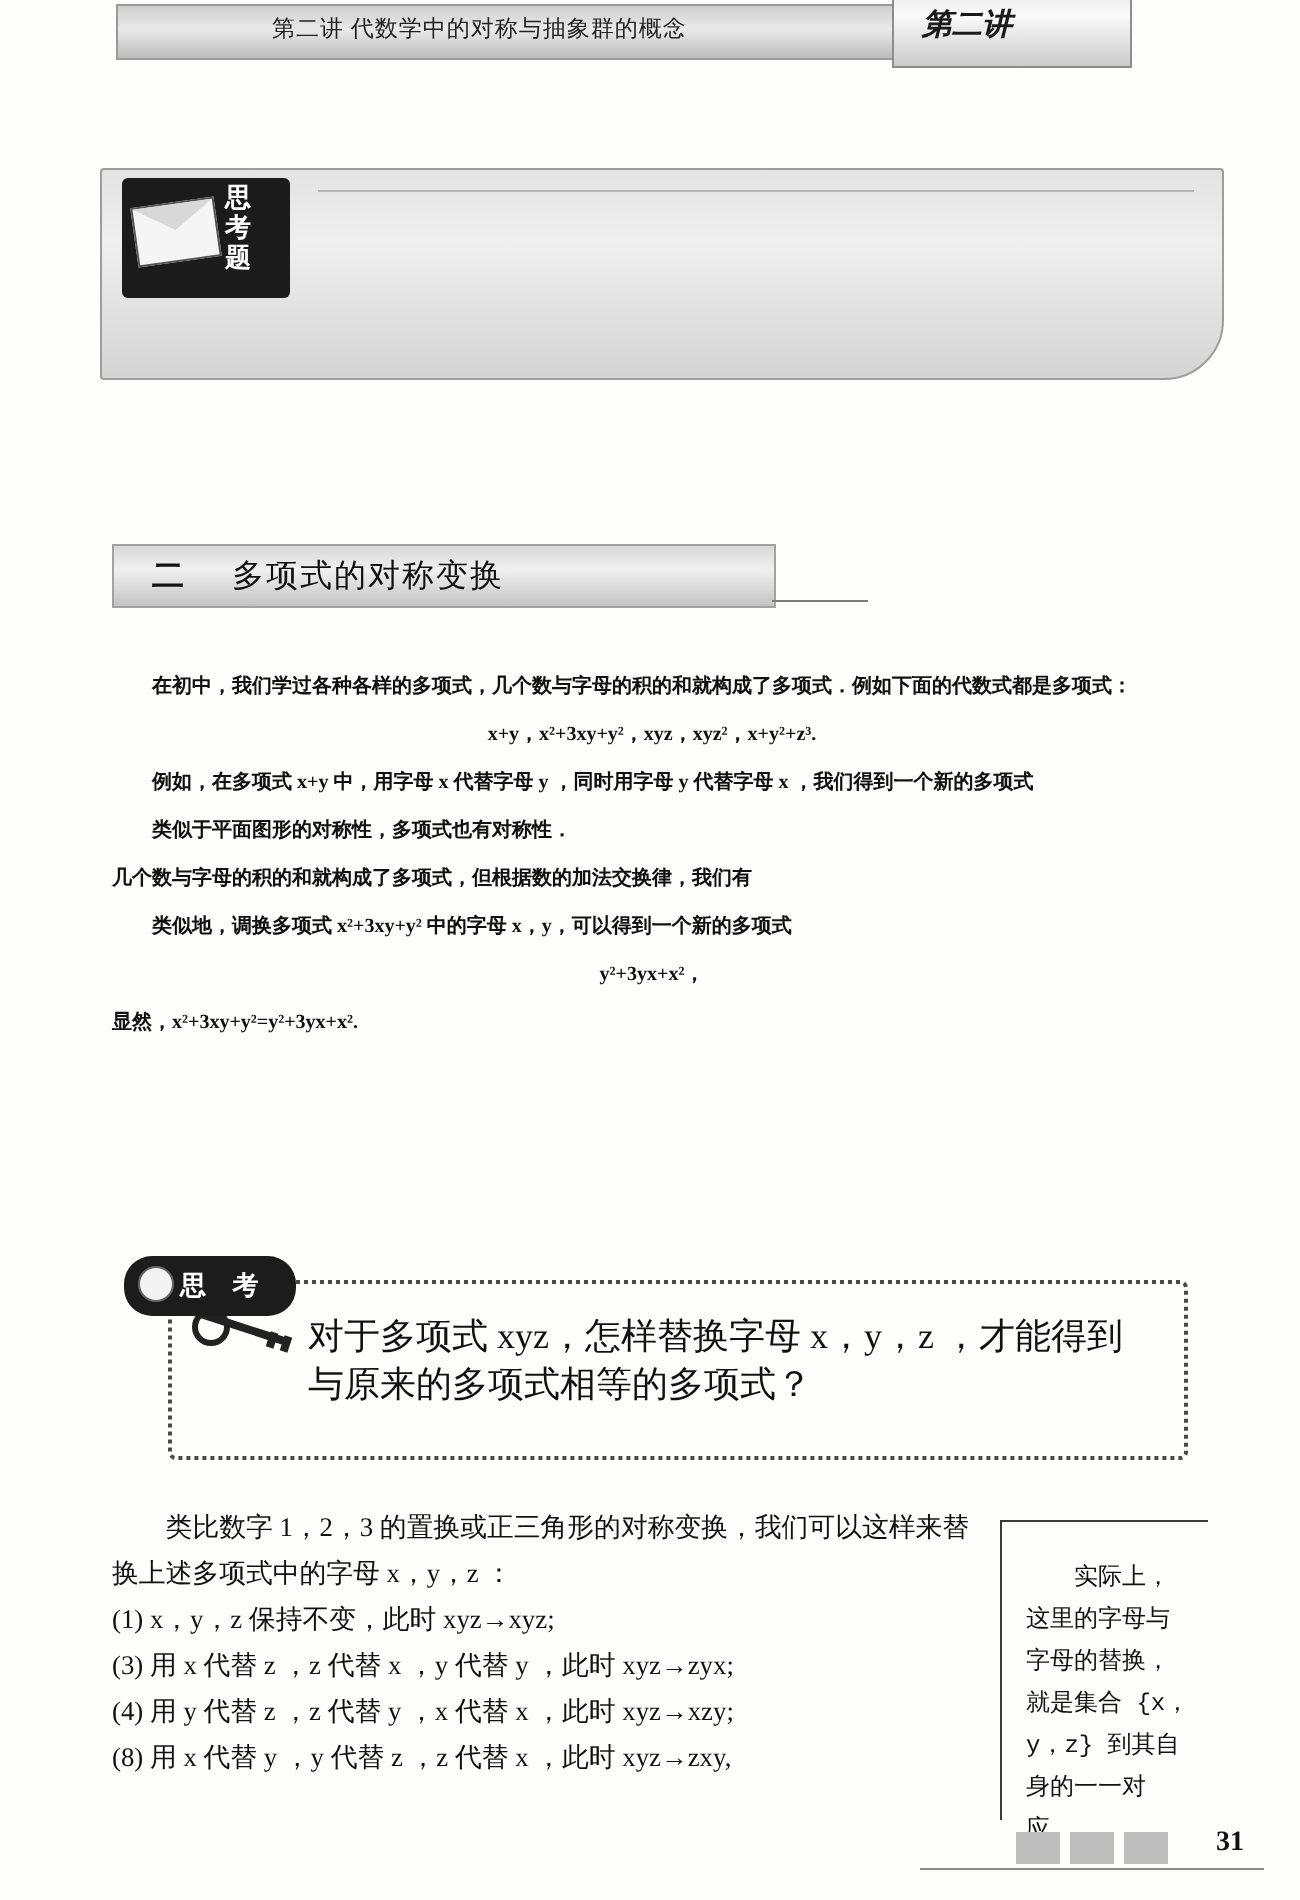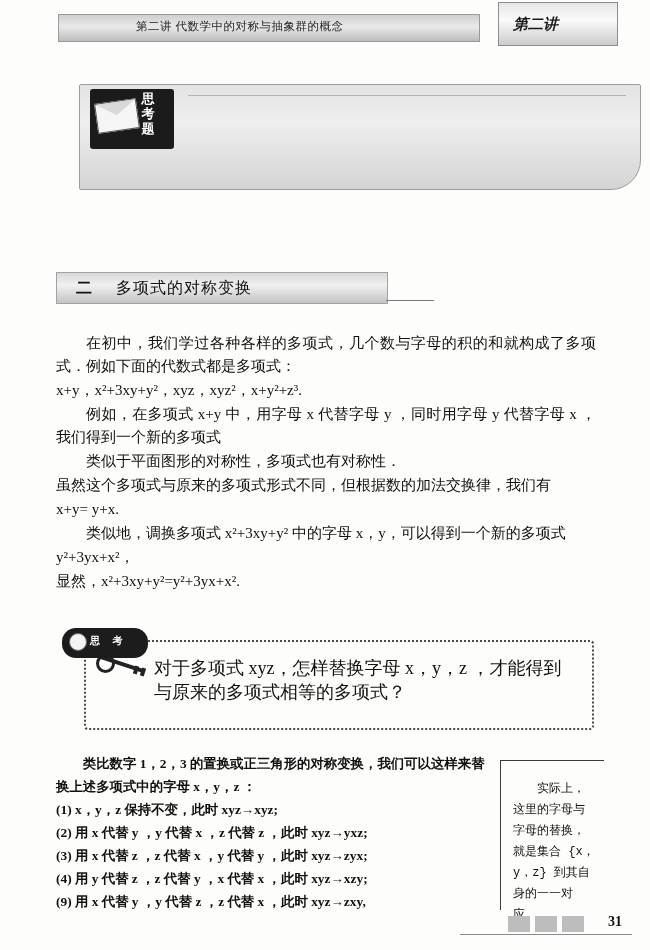--- a/index.html
+++ b/index.html
@@ -17,23 +17,23 @@
   }
   .page {
     position: relative;
     width: 650px;
     height: 950px;
   }
 
   
   .header {
     position: absolute;
-    top: 12px;
+    top: 0;
     left: 58px;
-    width: 560px;
+    width: 508px;
     height: 32px;
   }
   .header-bar {
     position: absolute;
     left: 0;
     top: 2px;
     width: 420px;
     height: 26px;
     background: linear-gradient(to bottom, #cfcfcf 0%, #e9e9e9 45%, #bdbdbd 100%);
     border: 1px solid #9a9a9a;
@@ -69,21 +69,20 @@
   
   .think-box {
     position: absolute;
     left: 50px;
     top: 84px;
     width: 560px;
     height: 104px;
     background: linear-gradient(to bottom,#e3e3e3 0%, #efefef 35%, #d4d4d4 100%);
     border: 1px solid #9d9d9d;
     border-radius: 2px 2px 30px 2px;
-    margin-left: 29px;
   }
   .think-box .inner-line {
     position: absolute;
     left: 108px;
     top: 10px;
     right: 14px;
     border-top: 1px solid #b4b4b4;
   }
   .think-badge {
     position: absolute;
@@ -178,27 +177,28 @@
     font-weight: normal;
     letter-spacing: 1px;
   }
 
   
   .body-text {
     position: absolute;
     left: 56px;
     top: 332px;
     width: 540px;
-    font-size: 15px;
+    font-size: 10px;
     line-height: 23px;
     text-align: justify;
+    font-weight: bold;
   }
   .body-text p { margin: 0 0 1px 0; }
   .indent { text-indent: 2em; }
-  .center { text-indent: 0; }
+  .center { text-align: center; text-indent: 0; }
 
   
   .think2 {
     position: absolute;
     left: 84px;
     top: 640px;
     width: 506px;
     height: 86px;
     border: 2px dotted #4a4a4a;
     border-radius: 4px;
@@ -211,21 +211,21 @@
     height: 30px;
     background: #1c1c1c;
     border-radius: 14px;
     color: #fff;
     z-index: 5;
   }
   .think2-badge .lbl {
     position: absolute;
     left: 28px;
     top: 6px;
-    font-size: 10px;
+    font-size: 13px;
     font-weight: bold;
     letter-spacing: 5px;
     text-align: right;
   }
   .think2-badge .bulb {
     position: absolute;
     left: 7px;
     top: 5px;
     width: 16px;
     height: 16px;
@@ -277,21 +277,20 @@
   }
 
   
   .lower {
     position: absolute;
     left: 56px;
     top: 752px;
     width: 430px;
     font-size: 13.4px;
     line-height: 23px;
-    font-weight: bold;
   }
   .lower p { margin: 0; }
 
   
   .sidenote {
     position: absolute;
     left: 500px;
     top: 760px;
     width: 104px;
     height: 150px;
@@ -368,22 +367,21 @@
     <div class="tailline"></div>
     <div class="num">二</div>
     <div class="title">多项式的对称变换</div>
   </div>
 
   <div class="body-text">
     <p class="indent">在初中，我们学过各种各样的多项式，几个数与字母的积的和就构成了多项式．例如下面的代数式都是多项式：</p>
     <p class="center">x+y，x²+3xy+y²，xyz，xyz²，x+y²+z³.</p>
     <p class="indent">例如，在多项式 x+y 中，用字母 x 代替字母 y ，同时用字母 y 代替字母 x ，我们得到一个新的多项式</p>
     <p class="indent">类似于平面图形的对称性，多项式也有对称性．</p>
-    <p>虽然这个多项式与原来的多项式形式不同，但根据数的加法交换律，我们有</p>
-    <p class="center">x+y= y+x.</p>
+    <p>几个数与字母的积的和就构成了多项式，但根据数的加法交换律，我们有</p>
     <p class="indent">类似地，调换多项式 x²+3xy+y² 中的字母 x，y，可以得到一个新的多项式</p>
     <p class="center">y²+3yx+x²，</p>
     <p>显然，x²+3xy+y²=y²+3yx+x².</p>
   </div>
 
   <div class="think2">
     <div class="q">对于多项式 xyz，怎样替换字母 x，y，z ，才能得到与原来的多项式相等的多项式？</div>
   </div>
   <div class="think2-badge">
     <div class="bulb"></div>
@@ -392,24 +390,23 @@
   <div class="key">
     <div class="shaft"></div>
     <div class="ring"></div>
     <div class="t1"></div>
     <div class="t2"></div>
   </div>
 
   <div class="lower">
     <p class="indent">类比数字 1，2，3 的置换或正三角形的对称变换，我们可以这样来替换上述多项式中的字母 x，y，z ：</p>
     <p>(1) x，y，z 保持不变，此时 xyz→xyz;</p>
-    <p>(2) 用 x 代替 y ，y 代替 x ，z 代替 z ，此时 xyz→yxz;</p>
     <p>(3) 用 x 代替 z ，z 代替 x ，y 代替 y ，此时 xyz→zyx;</p>
     <p>(4) 用 y 代替 z ，z 代替 y ，x 代替 x ，此时 xyz→xzy;</p>
-    <p>(9) 用 x 代替 y ，y 代替 z ，z 代替 x ，此时 xyz→zxy,</p>
+    <p>(8) 用 x 代替 y ，y 代替 z ，z 代替 x ，此时 xyz→zxy,</p>
   </div>
 
   <div class="sidenote">
     <p>实际上，这里的字母与字母的替换，就是集合 {x，y，z} 到其自身的一一对应。</p>
   </div>
 
   <div class="footer">
     <div class="blocks">
       <span></span>
       <span></span>

